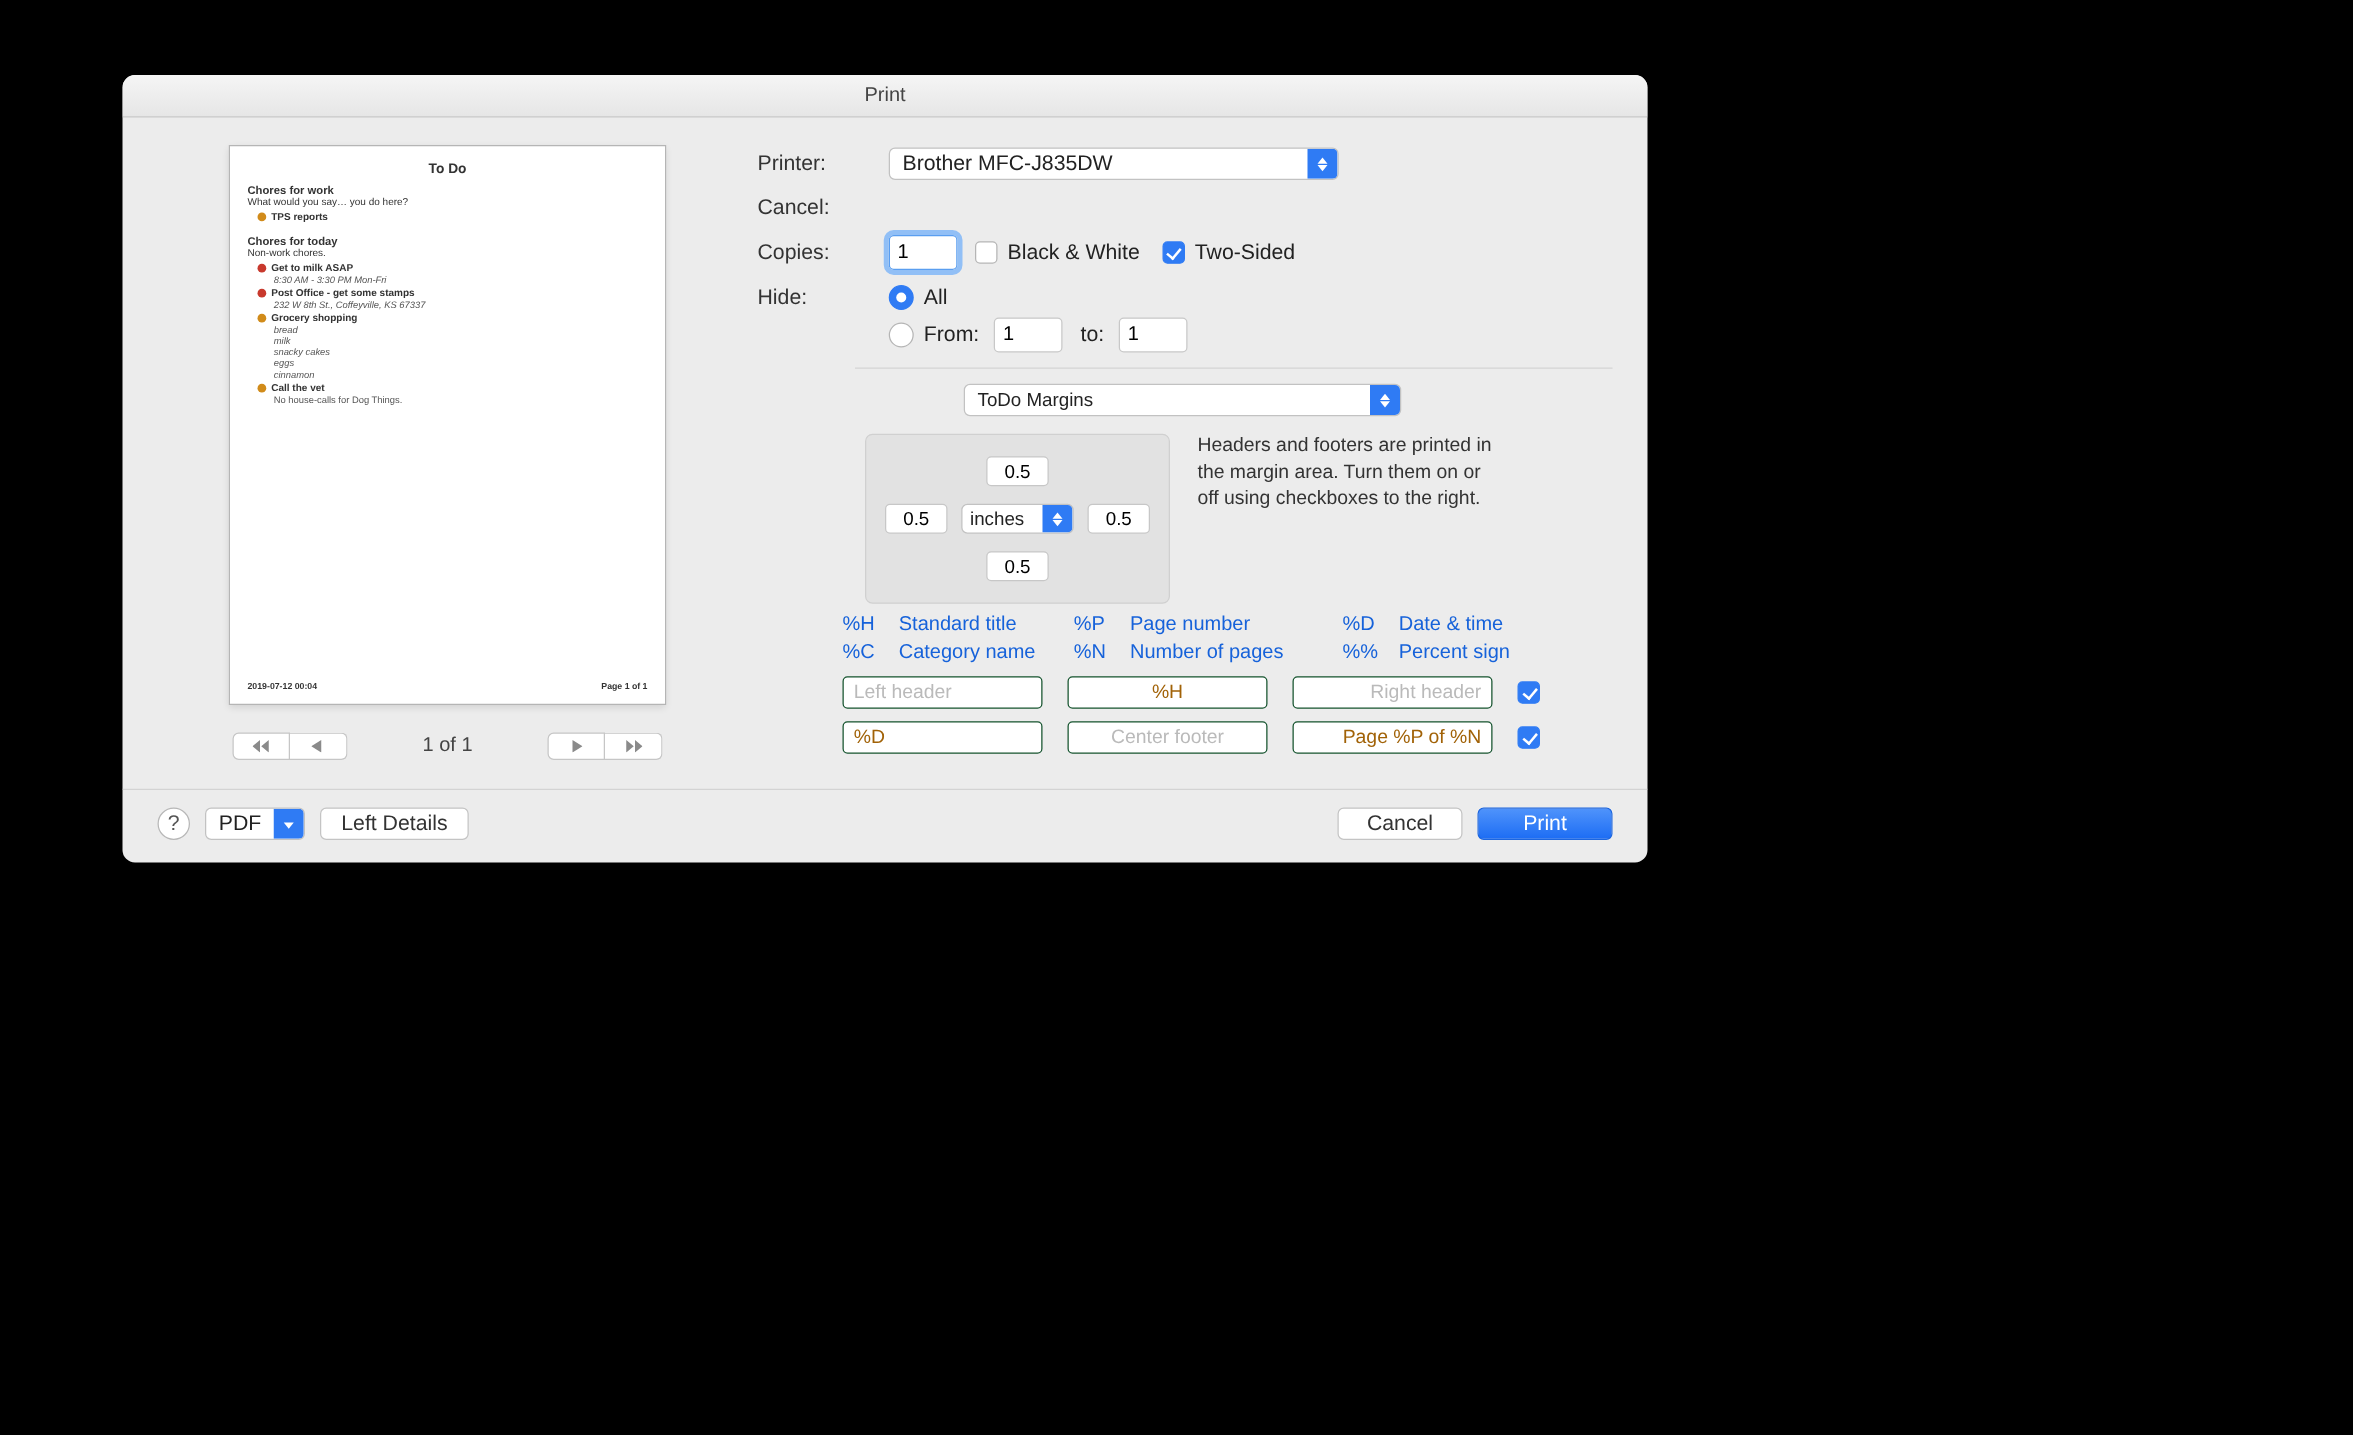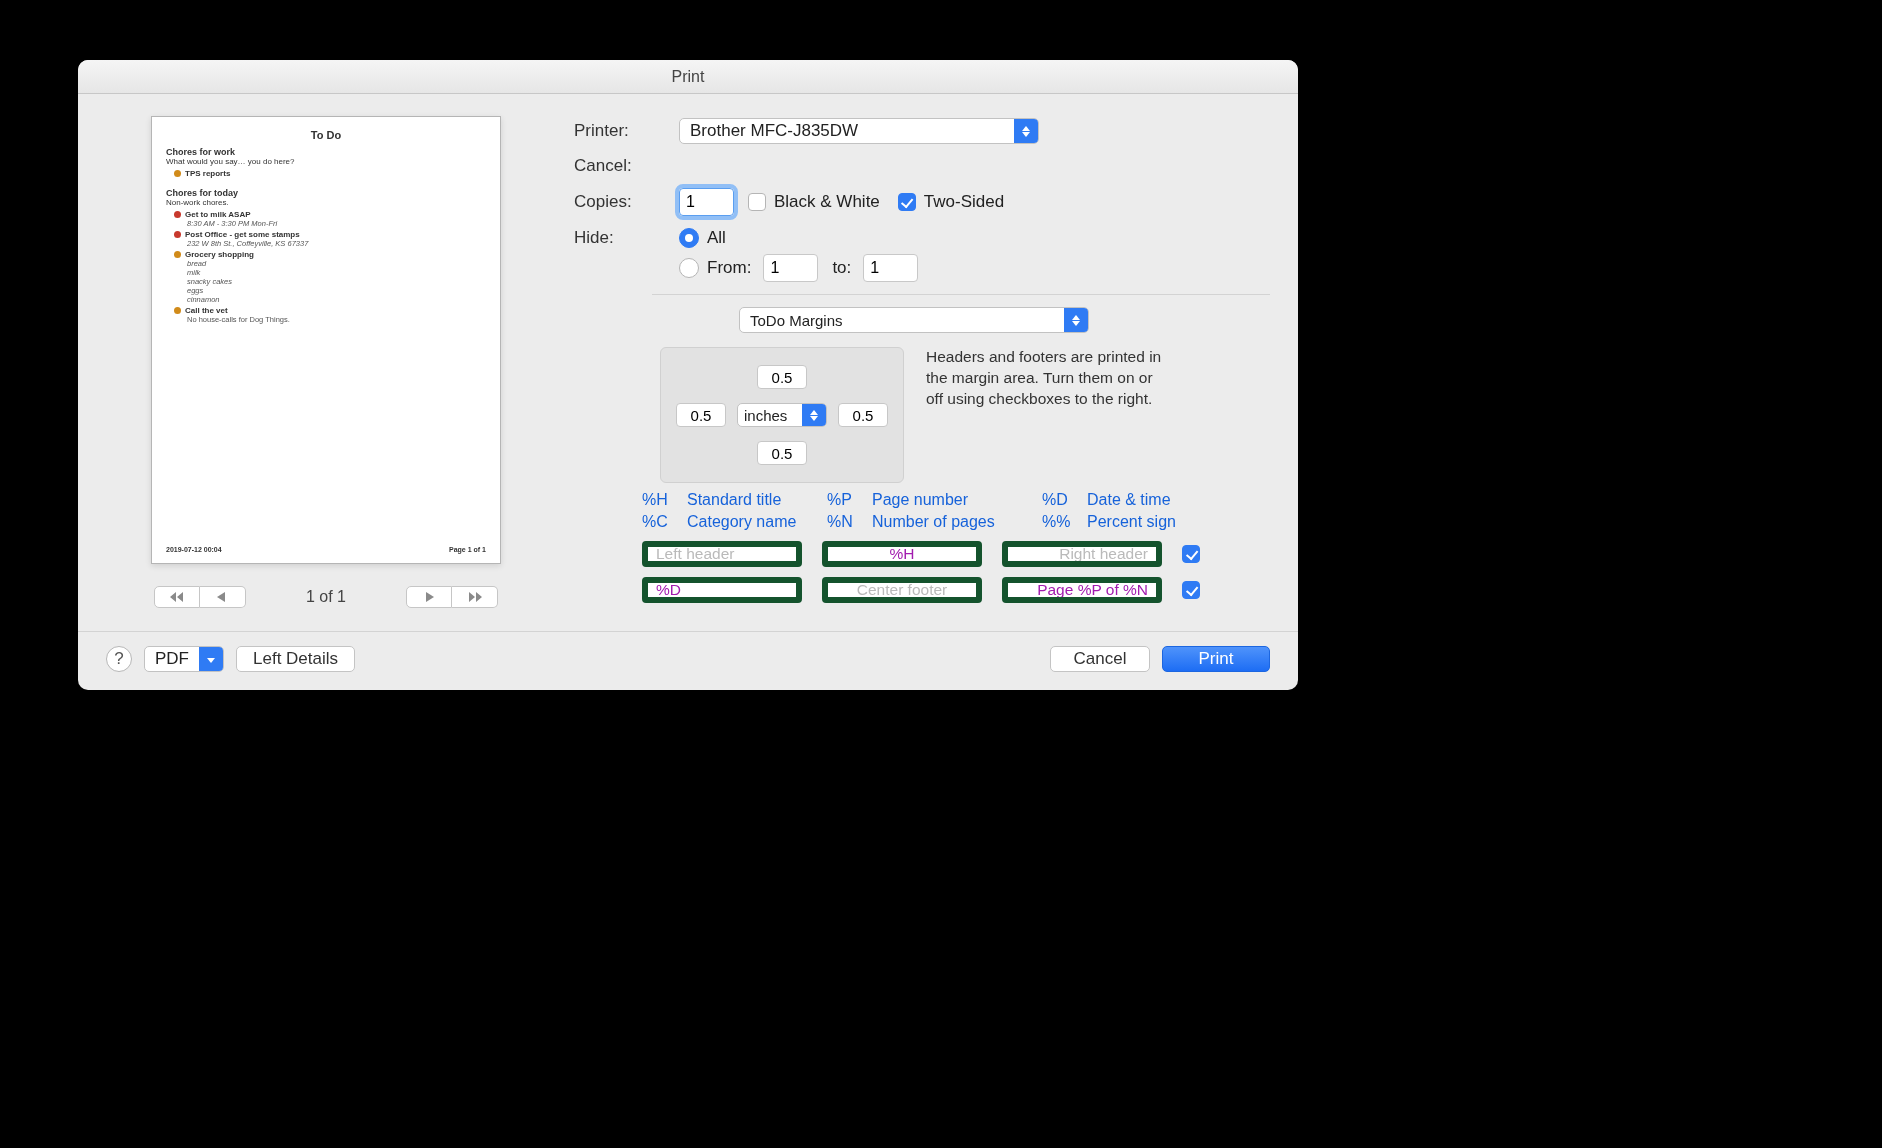--- a/index.html
+++ b/index.html
@@ -6,37 +6,37 @@
   html, body {
     margin:0; padding:0;
     width:1882px; height:1148px;
     background:#000;
     font-family: -apple-system, "Helvetica Neue", Arial, sans-serif;
     font-size:13px;
     color:#222;
   }
   .dialog {
     position:absolute;
-    left:78px; top:60px;
+    left:98px; top:60px;
     width:1220px;
     background:#ececec;
     border-radius:10px;
     box-shadow:0 30px 60px rgba(0,0,0,0.55);
     overflow:hidden;
   }
   .titlebar {
     height:34px;
     background:linear-gradient(#f5f5f5,#e6e6e6);
     border-bottom:1px solid #c7c7c7;
     display:flex; align-items:center; justify-content:center;
     font-size:16px; color:#444;
   }
   .body {
     display:flex;
-    padding:22px 28px 0 28px;
+    padding:22px 28px 0 40px;
     gap:28px;
   }
   
   .leftcol { width:440px; }
   .page {
     width:350px; height:448px;
     margin:0 auto;
     background:#fff;
     border:1px solid #b5b5b5;
     box-shadow:0 2px 6px rgba(0,0,0,.12);
@@ -144,22 +144,22 @@
   }
   .unitsel { grid-column:2; grid-row:2; }
   .mtext { font-size:15.5px; color:#333; max-width:240px; line-height:1.35; }
 
   .tokens { margin-left:68px; display:grid; grid-template-columns:45px 140px 45px 170px 45px 140px; row-gap:4px; font-size:16px; color:#1662da; margin-bottom:10px; }
   .tokens div { white-space:nowrap; }
 
   .hf { margin-left:68px; display:flex; align-items:center; gap:20px; margin-bottom:10px; }
   .hbox {
     width:160px; height:26px;
-    background:#fff; border:6px solid #14532d; border-radius:4px;
-    font-size:15.5px; padding:0 8px; color:#a21caf;
+    background:#fff; border:1px solid #14532d; border-radius:4px;
+    font-size:15.5px; padding:0 8px; color:#a16207;
   }
   .hbox.left { text-align:left; }
   .hbox.center { text-align:center; }
   .hbox.right { text-align:right; }
   .hbox::placeholder { color:#bababa; }
 
   
   .bottom {
     border-top:1px solid #d3d3d3;
     margin-top:18px;

